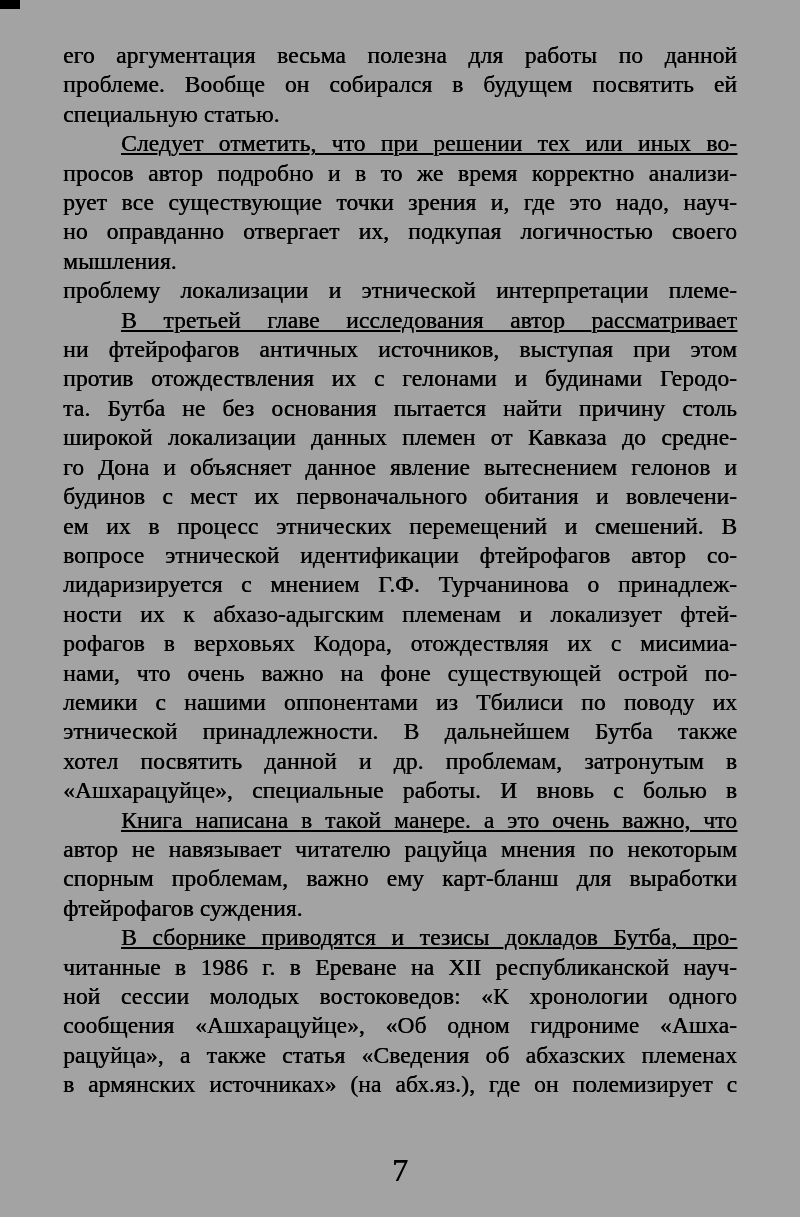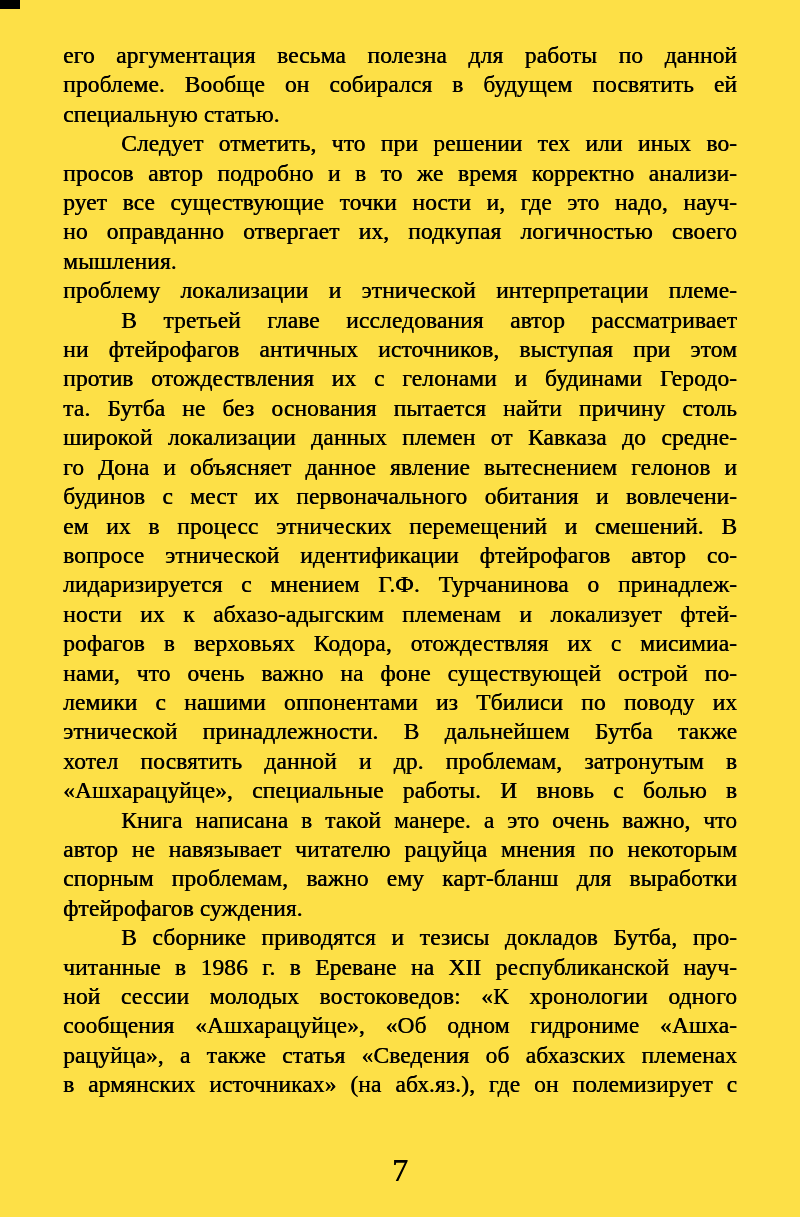--- a/index.html
+++ b/index.html
@@ -4,21 +4,21 @@
 <style>
   html, body {
     margin: 0;
     padding: 0;
     background: #ffffff;
   }
   .page {
     position: relative;
     width: 800px;
     height: 1217px;
-    background: #fde047;
+    background: #a3a3a3;
     overflow: hidden;
     font-family: "Liberation Serif", serif;
     color: #000000;
   }
   .corner-artifact {
     position: absolute;
     left: 0;
     top: 0;
     width: 20px;
     height: 9px;
@@ -36,20 +36,21 @@
     text-align: justify;
     text-align-last: justify;
     text-shadow: 0.45px 0 0 #000000; 
     letter-spacing: 0.1px;
   }
   .line.endline {
     text-align-last: left;
   }
   .line.indent {
     text-indent: 58px;
+    text-decoration: underline;
   }
   .page-number {
     position: absolute;
     top: 1152px;
     left: 0;
     width: 100%;
     text-align: center;
     font-size: 32px;
     line-height: 36px;
     text-shadow: 0.45px 0 0 #000000;
@@ -59,21 +60,21 @@
 <body>
 
 <div class="page">
   <div class="corner-artifact"></div>
   <main class="text-block">
       <div class="line">его аргументация весьма полезна для работы по данной</div>
       <div class="line">проблеме. Вообще он собирался в будущем посвятить ей</div>
       <div class="line endline">специальную статью.</div>
       <div class="line indent">Следует отметить, что при решении тех или иных во-</div>
       <div class="line">просов автор подробно и в то же время корректно анализи-</div>
-      <div class="line">рует все существующие точки ности и, где это надо, науч-</div>
+      <div class="line">рует все существующие точки зрения и, где это надо, науч-</div>
       <div class="line">но оправданно отвергает их, подкупая логичностью своего</div>
       <div class="line endline">мышления.</div>
       <div class="line">проблему локализации и этнической интерпретации племе-</div>
       <div class="line indent">В третьей главе исследования автор рассматривает</div>
       <div class="line">ни фтейрофагов античных источников, выступая при этом</div>
       <div class="line">против отождествления их с гелонами и будинами Геродо-</div>
       <div class="line">та. Бутба не без основания пытается найти причину столь</div>
       <div class="line">широкой локализации данных племен от Кавказа до средне-</div>
       <div class="line">го Дона и объясняет данное явление вытеснением гелонов и</div>
       <div class="line">будинов с мест их первоначального обитания и вовлечени-</div>

